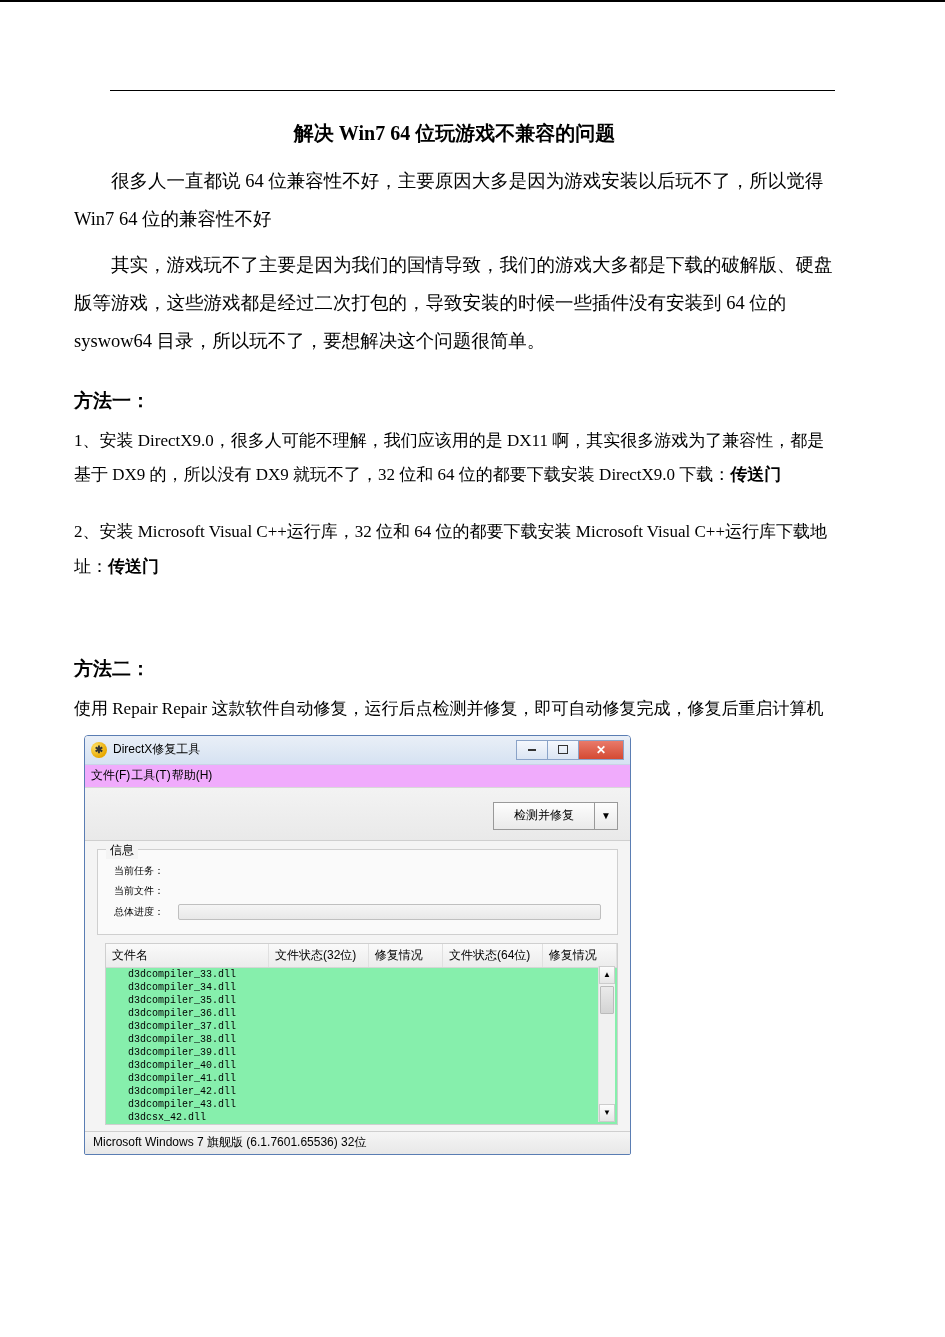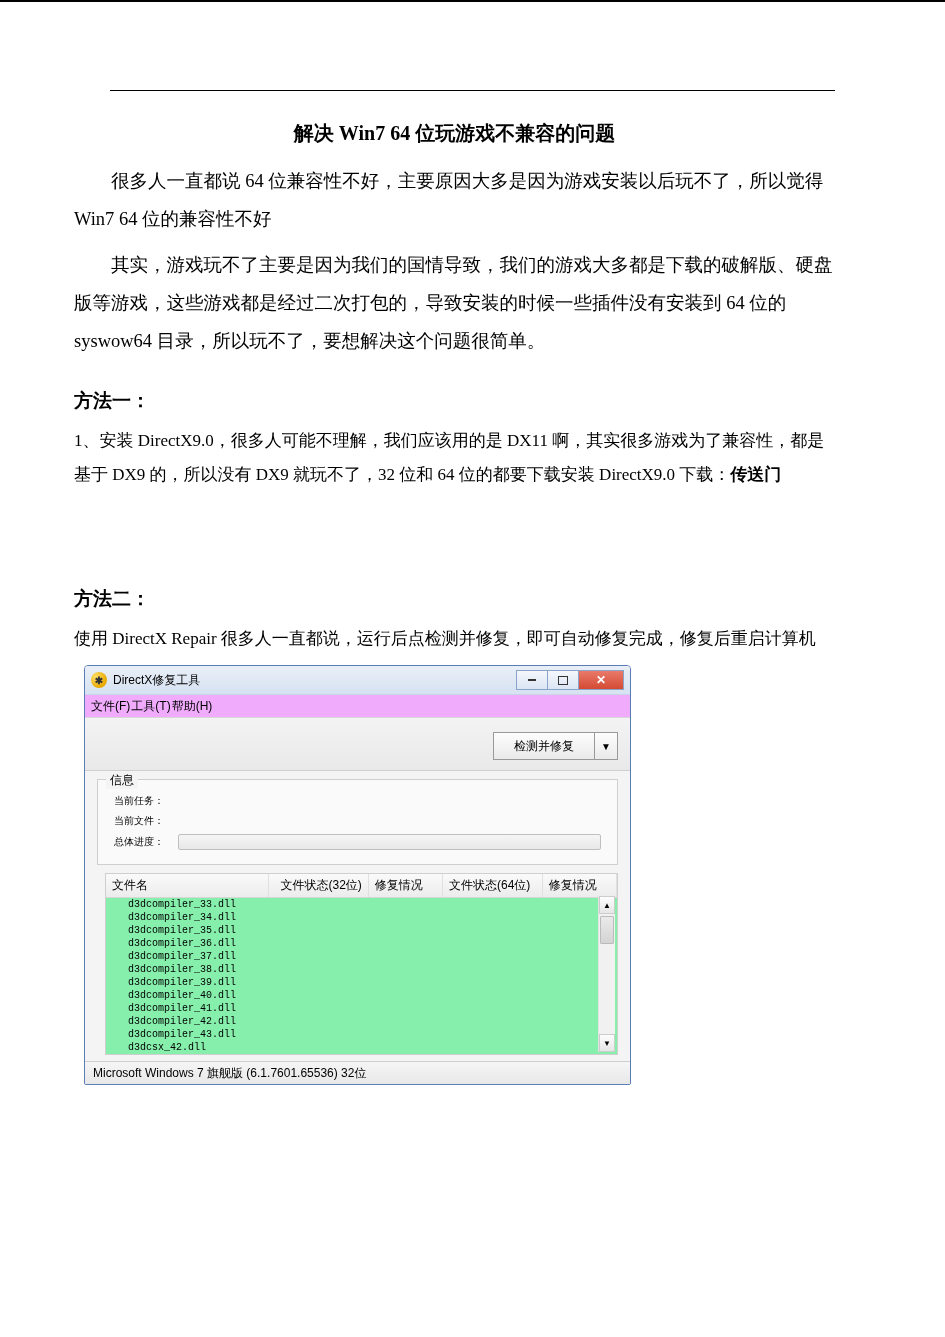--- a/index.html
+++ b/index.html
@@ -188,21 +188,21 @@
     display: flex;
     font-size: 12px;
     background: linear-gradient(#fafafa, #ececec);
     border-bottom: 1px solid #d6d6d6;
   }
   .thead .th {
     padding: 3px 6px;
     border-right: 1px solid #e0e0e0;
   }
   .col-name { width: 152px; }
-  .col-s32  { width: 88px; text-align: right; }
+  .col-s32  { width: 88px; }
   .col-fix1 { width: 62px; }
   .col-s64  { width: 88px; }
   .col-fix2 { width: 62px; }
   .tbody {
     max-height: 205px;
     overflow: hidden;
     position: relative;
   }
   .trow {
     font-size: 10px;
@@ -253,27 +253,30 @@
   <p class="para mt">其实，游戏玩不了主要是因为我们的国情导致，我们的游戏大多都是下载的破解版、硬盘版等游戏，这些游戏都是经过二次打包的，导致安装的时候一些插件没有安装到 64 位的 syswow64 目录，所以玩不了，要想解决这个问题很简单。</p>
 
   <div class="section-h">方法一：</div>
 
   <p class="para2">
     <span>1、安装 DirectX9.0，很多人可能不理解，我们应该用的是 DX11 啊，其实很多游戏为了兼容性，都是基于 DX9 的，所以没有 DX9 就玩不了，32 位和 64 位的都要下载安装 DirectX9.0 下载：</span><span class="link-bold">传送门</span>
   </p>
 
   <div class="gap"></div>
 
+  <p class="para2">
+    <span>2、安装 Microsoft Visual C++运行库，32 位和 64 位的都要下载安装 Microsoft Visual C++运行库下载地址：</span><span class="link-bold">传送门</span>
+  </p>
 
   <div class="gap"></div>
   <div class="gap"></div>
 
   <div class="section-h">方法二：</div>
 
-  <p class="para2">使用 DirectX Repair 很多人一直都说，运行后点检测并修复，即可自动修复完成，修复后重启计算机</p>
+  <p class="para2">使用 Repair Repair 这款软件自动修复，运行后点检测并修复，即可自动修复完成，修复后重启计算机</p>
 
   <div class="win">
 
     <div class="titlebar">
       <span class="icon">✱</span>
       <span class="ttl">DirectX修复工具</span>
       <span class="winbtns">
         <span class="winbtn">
             <span class="minsym"></span>
           </span>

